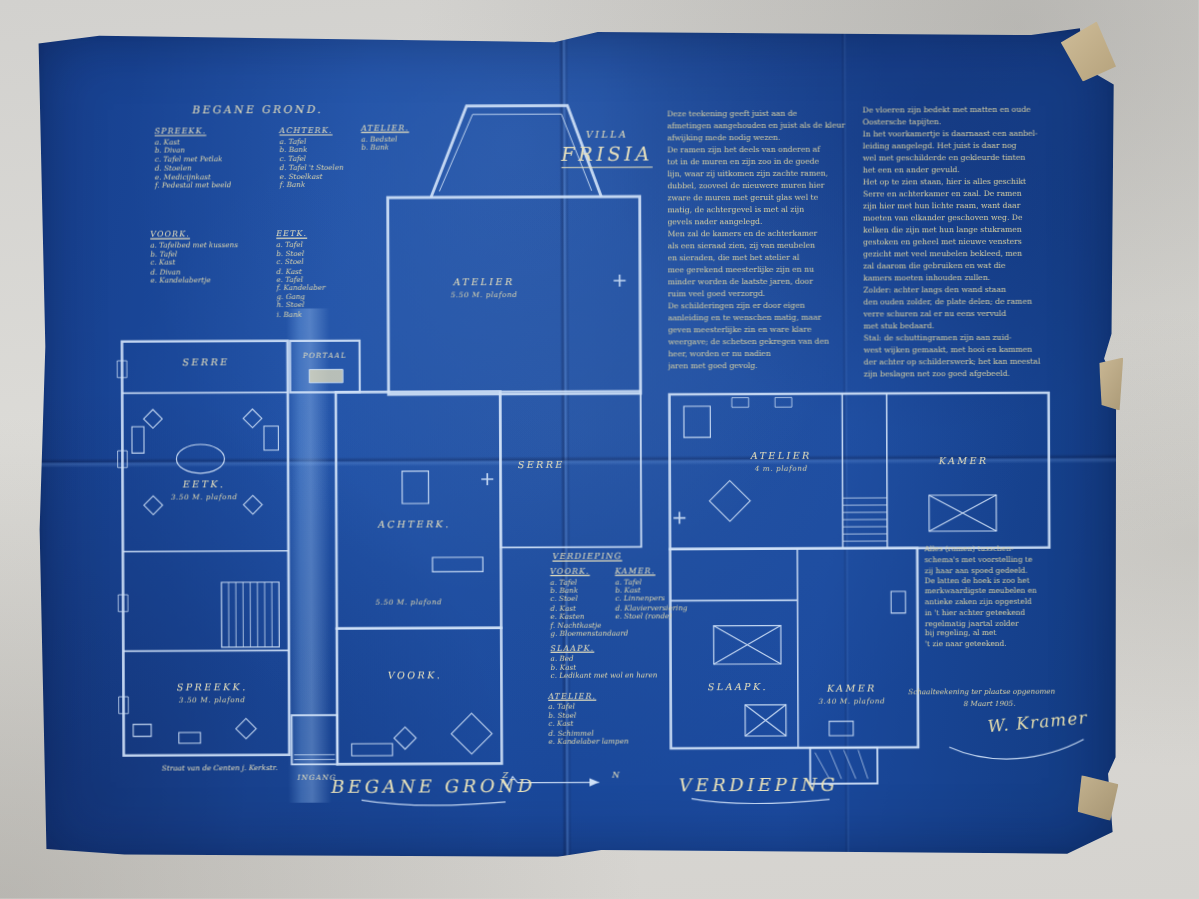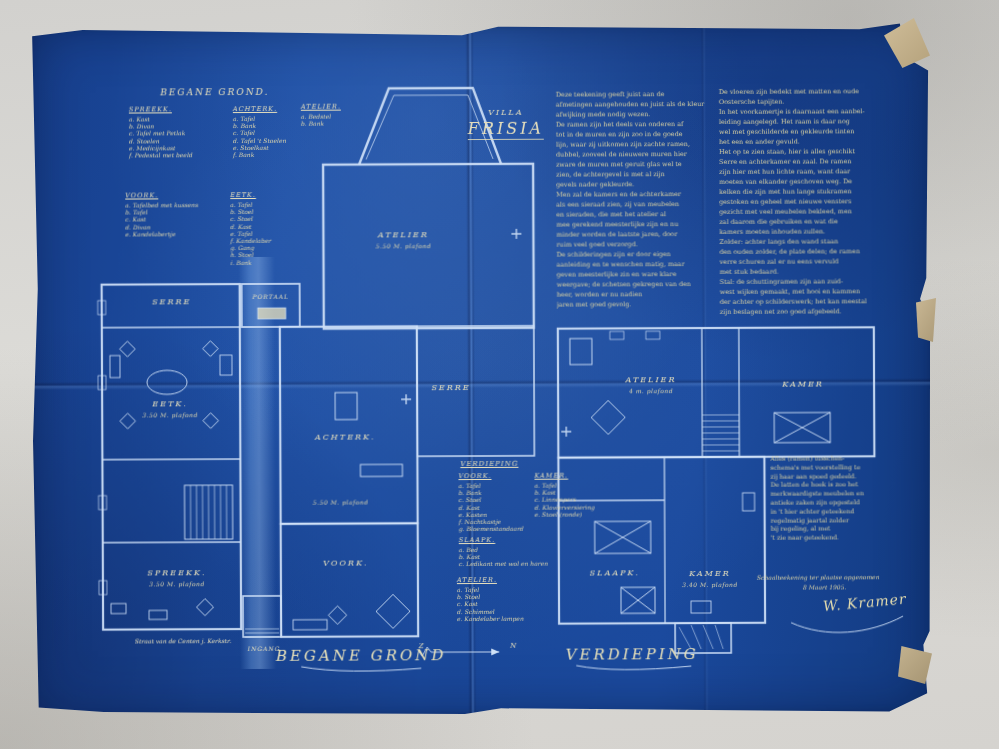--- a/index.html
+++ b/index.html
@@ -247,21 +247,21 @@
       <div>
           <span class="li">a. Tafel</span>
           <span class="li">b. Bank</span>
           <span class="li">c. Stoel</span>
           <span class="li">d. Kast</span>
           <span class="li">e. Kasten</span>
           <span class="li">f. Nachtkastje</span>
           <span class="li">g. Bloemenstandaard</span>
         </div>
     </div>
-    <div class="legend" style="left:504px;top:448px">
+    <div class="legend" style="left:482px;top:448px">
       <span class="t">KAMER.</span>
       <div>
           <span class="li">a. Tafel</span>
           <span class="li">b. Kast</span>
           <span class="li">c. Linnenpers</span>
           <span class="li">d. Klavierversiering</span>
           <span class="li">e. Stoel (ronde)</span>
         </div>
     </div>
     <div class="legend" style="left:428px;top:512px">
@@ -287,40 +287,40 @@
 
     <div class="hw" style="left:527px;top:66px;width:158px">
         <span class="hw-line">Deze teekening geeft juist aan de</span>
         <span class="hw-line">afmetingen aangehouden en juist als de kleur</span>
         <span class="hw-line">afwijking mede nodig wezen.</span>
         <span class="hw-line">De ramen zijn het deels van onderen af</span>
         <span class="hw-line">tot in de muren en zijn zoo in de goede</span>
         <span class="hw-line">lijn, waar zij uitkomen zijn zachte ramen,</span>
         <span class="hw-line">dubbel, zooveel de nieuwere muren hier</span>
         <span class="hw-line">zware de muren met geruit glas wel te</span>
-        <span class="hw-line">zien, de achtergevel is met al zijn</span>
-        <span class="hw-line">gevels nader gekleurde.</span>
+        <span class="hw-line">matig, de achtergevel is met al zijn</span>
+        <span class="hw-line">gevels nader aangelegd.</span>
         <span class="hw-line">Men zal de kamers en de achterkamer</span>
         <span class="hw-line">als een sieraad zien, zij van meubelen</span>
         <span class="hw-line">en sieraden, die met het atelier al</span>
         <span class="hw-line">mee gerekend meesterlijke zijn en nu</span>
         <span class="hw-line">minder worden de laatste jaren, door</span>
         <span class="hw-line">ruim veel goed verzorgd.</span>
         <span class="hw-line">De schilderingen zijn er door eigen</span>
         <span class="hw-line">aanleiding en te wenschen matig, maar</span>
         <span class="hw-line">geven meesterlijke zin en ware klare</span>
         <span class="hw-line">weergave; de schetsen gekregen van den</span>
         <span class="hw-line">heer, worden er nu nadien</span>
         <span class="hw-line">jaren met goed gevolg.</span>
       </div>
     <div class="hw" style="left:690px;top:64px;width:162px">
         <span class="hw-line">De vloeren zijn bedekt met matten en oude</span>
         <span class="hw-line">Oostersche tapijten.</span>
         <span class="hw-line">In het voorkamertje is daarnaast een aanbel-</span>
-        <span class="hw-line">leiding aangelegd. Het raam is daar nog</span>
+        <span class="hw-line">leiding aangelegd. Het juist is daar nog</span>
         <span class="hw-line">wel met geschilderde en gekleurde tinten</span>
         <span class="hw-line">het een en ander gevuld.</span>
         <span class="hw-line">Het op te zien staan, hier is alles geschikt</span>
         <span class="hw-line">Serre en achterkamer en zaal. De ramen</span>
         <span class="hw-line">zijn hier met hun lichte raam, want daar</span>
         <span class="hw-line">moeten van elkander geschoven weg. De</span>
         <span class="hw-line">kelken die zijn met hun lange stukramen</span>
         <span class="hw-line">gestoken en geheel met nieuwe vensters</span>
         <span class="hw-line">gezicht met veel meubelen bekleed, men</span>
         <span class="hw-line">zal daarom die gebruiken en wat die</span>

